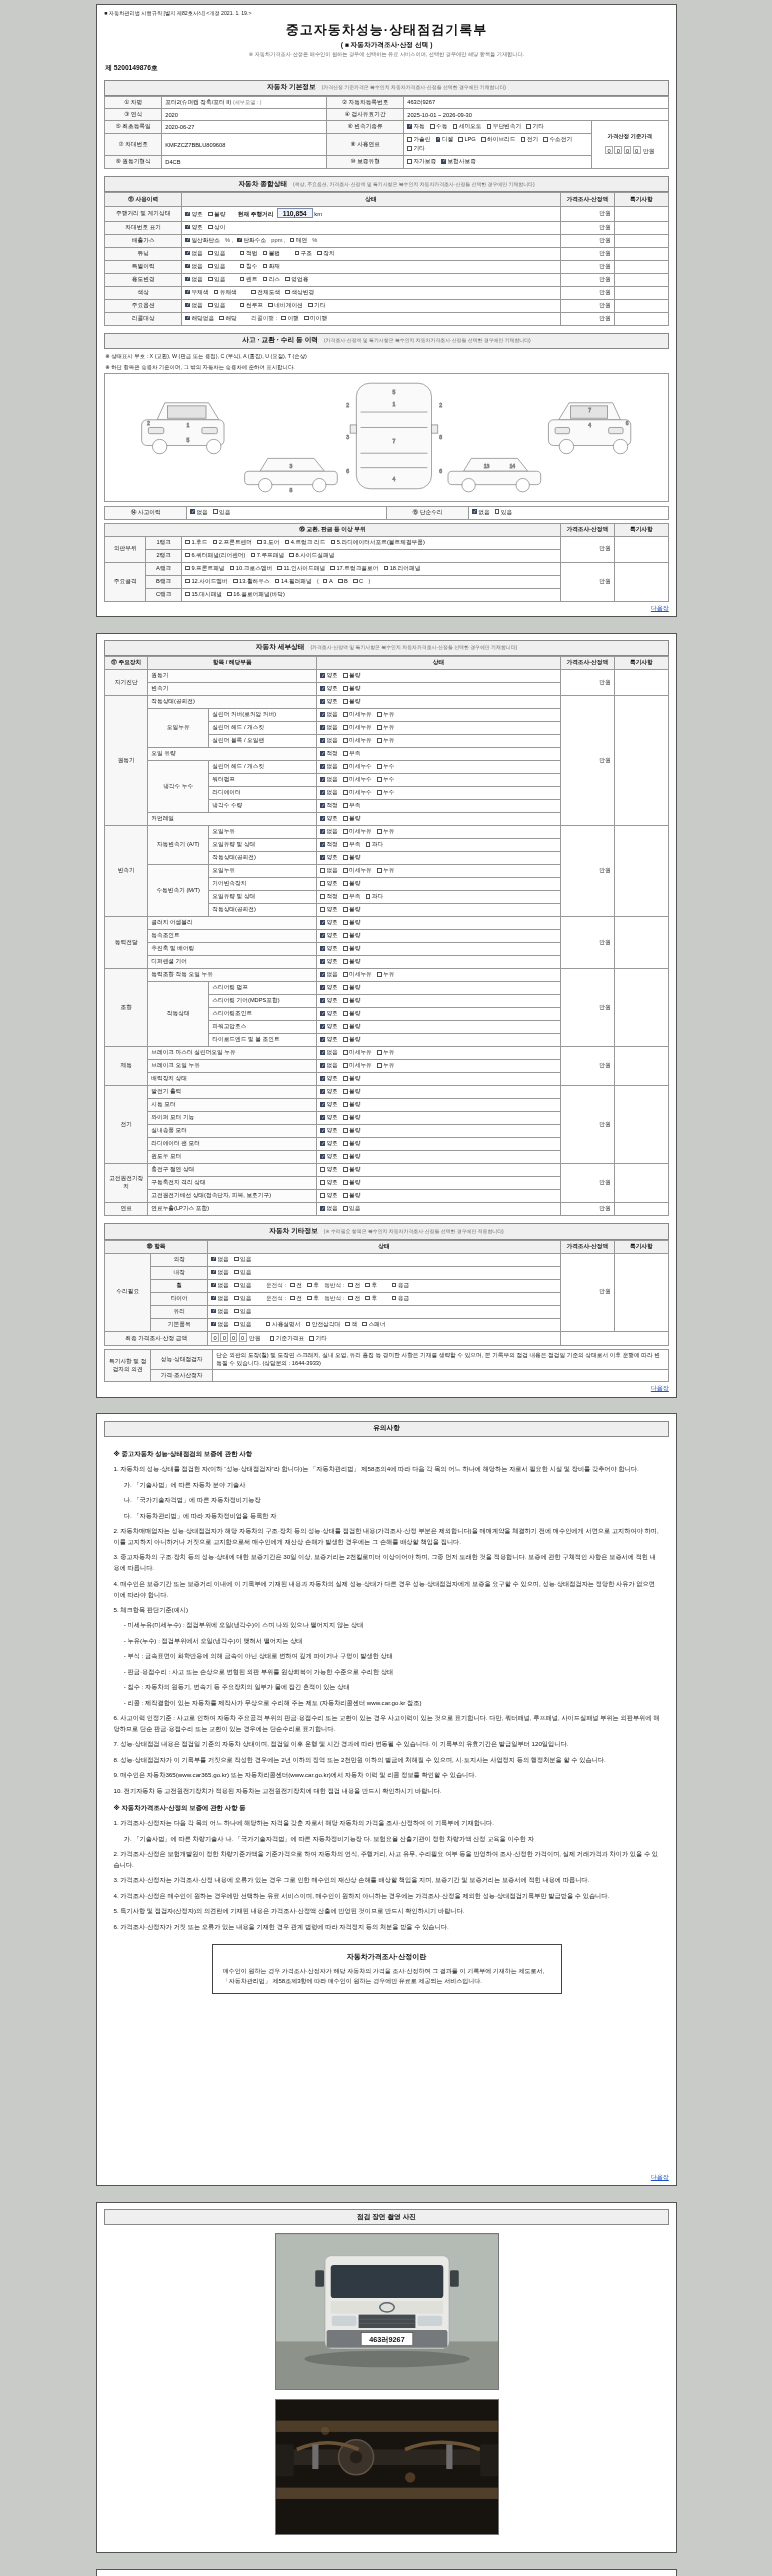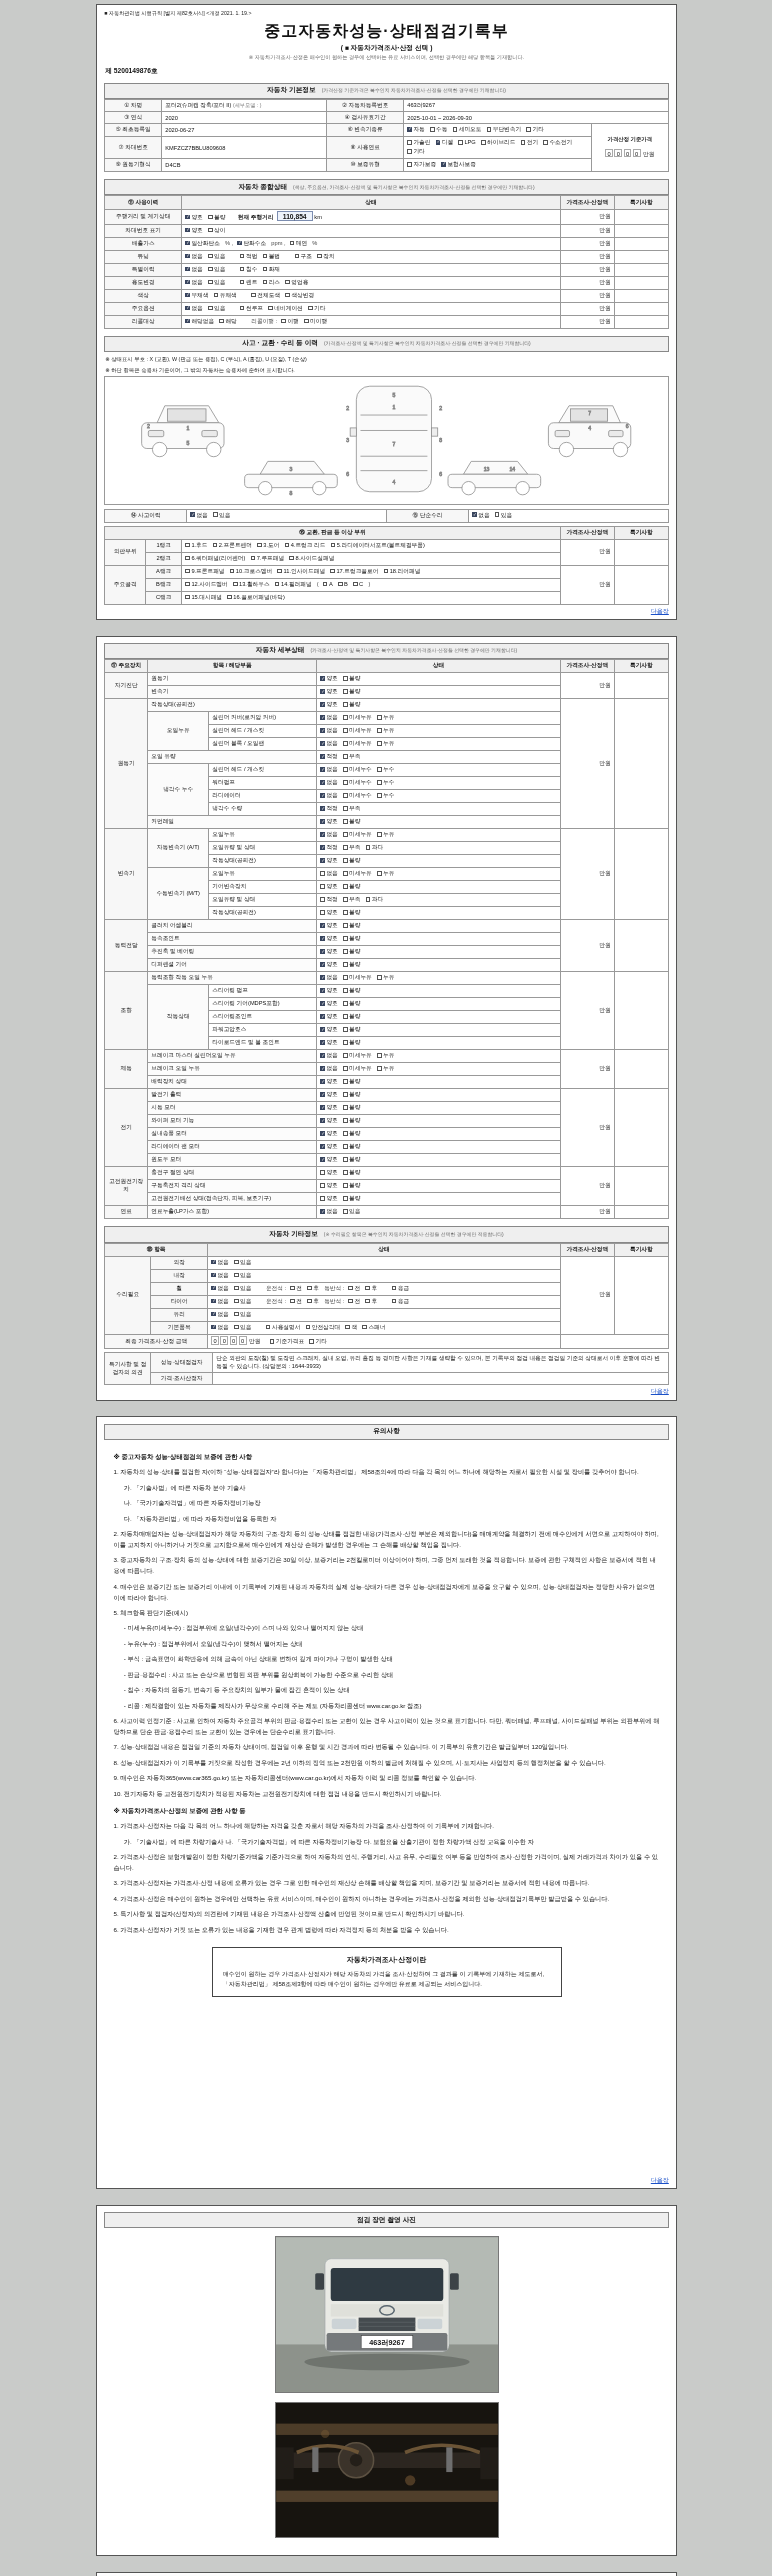--- a/index.html
+++ b/index.html
@@ -1,20 +1,20 @@
 <!DOCTYPE html>
 <html style="font-size:8.2px"><head>
 <meta charset="utf-8">
 <style>
   *{box-sizing:border-box}
   body{margin:0;background:#c9cbc9;width:773px;font-family:"Liberation Sans","DejaVu Sans",sans-serif;color:#111}
   .page{width:581px;margin:0 auto;padding:4.1px 0 9.3px}
   .block{background:#fff;border:0.5px solid #555;margin-bottom:15.5px;padding:5.2px 7.2px 14.4px;position:relative}
   .formref{font-size:5.2px;color:#222;margin:0 0 4.1px}
-  .title{text-align:center;font-size:16px;font-weight:bold;margin:2.1px 0;letter-spacing:1px}
+  .title{text-align:center;font-size:13px;font-weight:bold;margin:2.1px 0;letter-spacing:1px}
   .subtitle{text-align:center;font-size:6.7px;font-weight:bold;margin-bottom:1px}
   .subnote{text-align:center;font-size:5.2px;color:#666;margin-bottom:5.2px}
   .docno{font-size:6.7px;font-weight:bold;margin:1px 1px 4.1px}
   .secbar{border:0.5px solid #888;background:#efefef;text-align:center;padding:2.6px 4.1px;font-size:6.7px;margin-top:7.2px}
   .stitle{font-weight:bold}
   .snote{font-size:4.9px;color:#666;margin-left:4.1px;font-weight:normal}
   .t{width:100%;border-collapse:collapse;font-size:5.7px;table-layout:fixed}
   .t th,.t td{border:0.5px solid #999;padding:1.5px 3.1px;vertical-align:middle;word-break:break-all}
   .t th{background:#f0f0f0;text-align:center;font-weight:bold;padding:2.1px}
   .lab{background:#f7f7f7;text-align:center}

